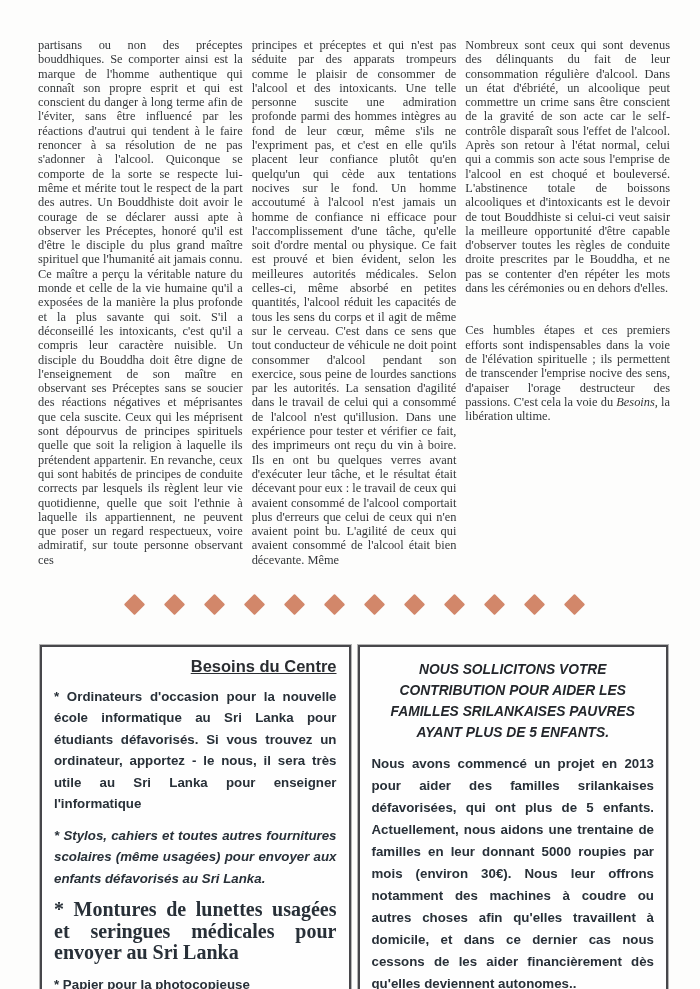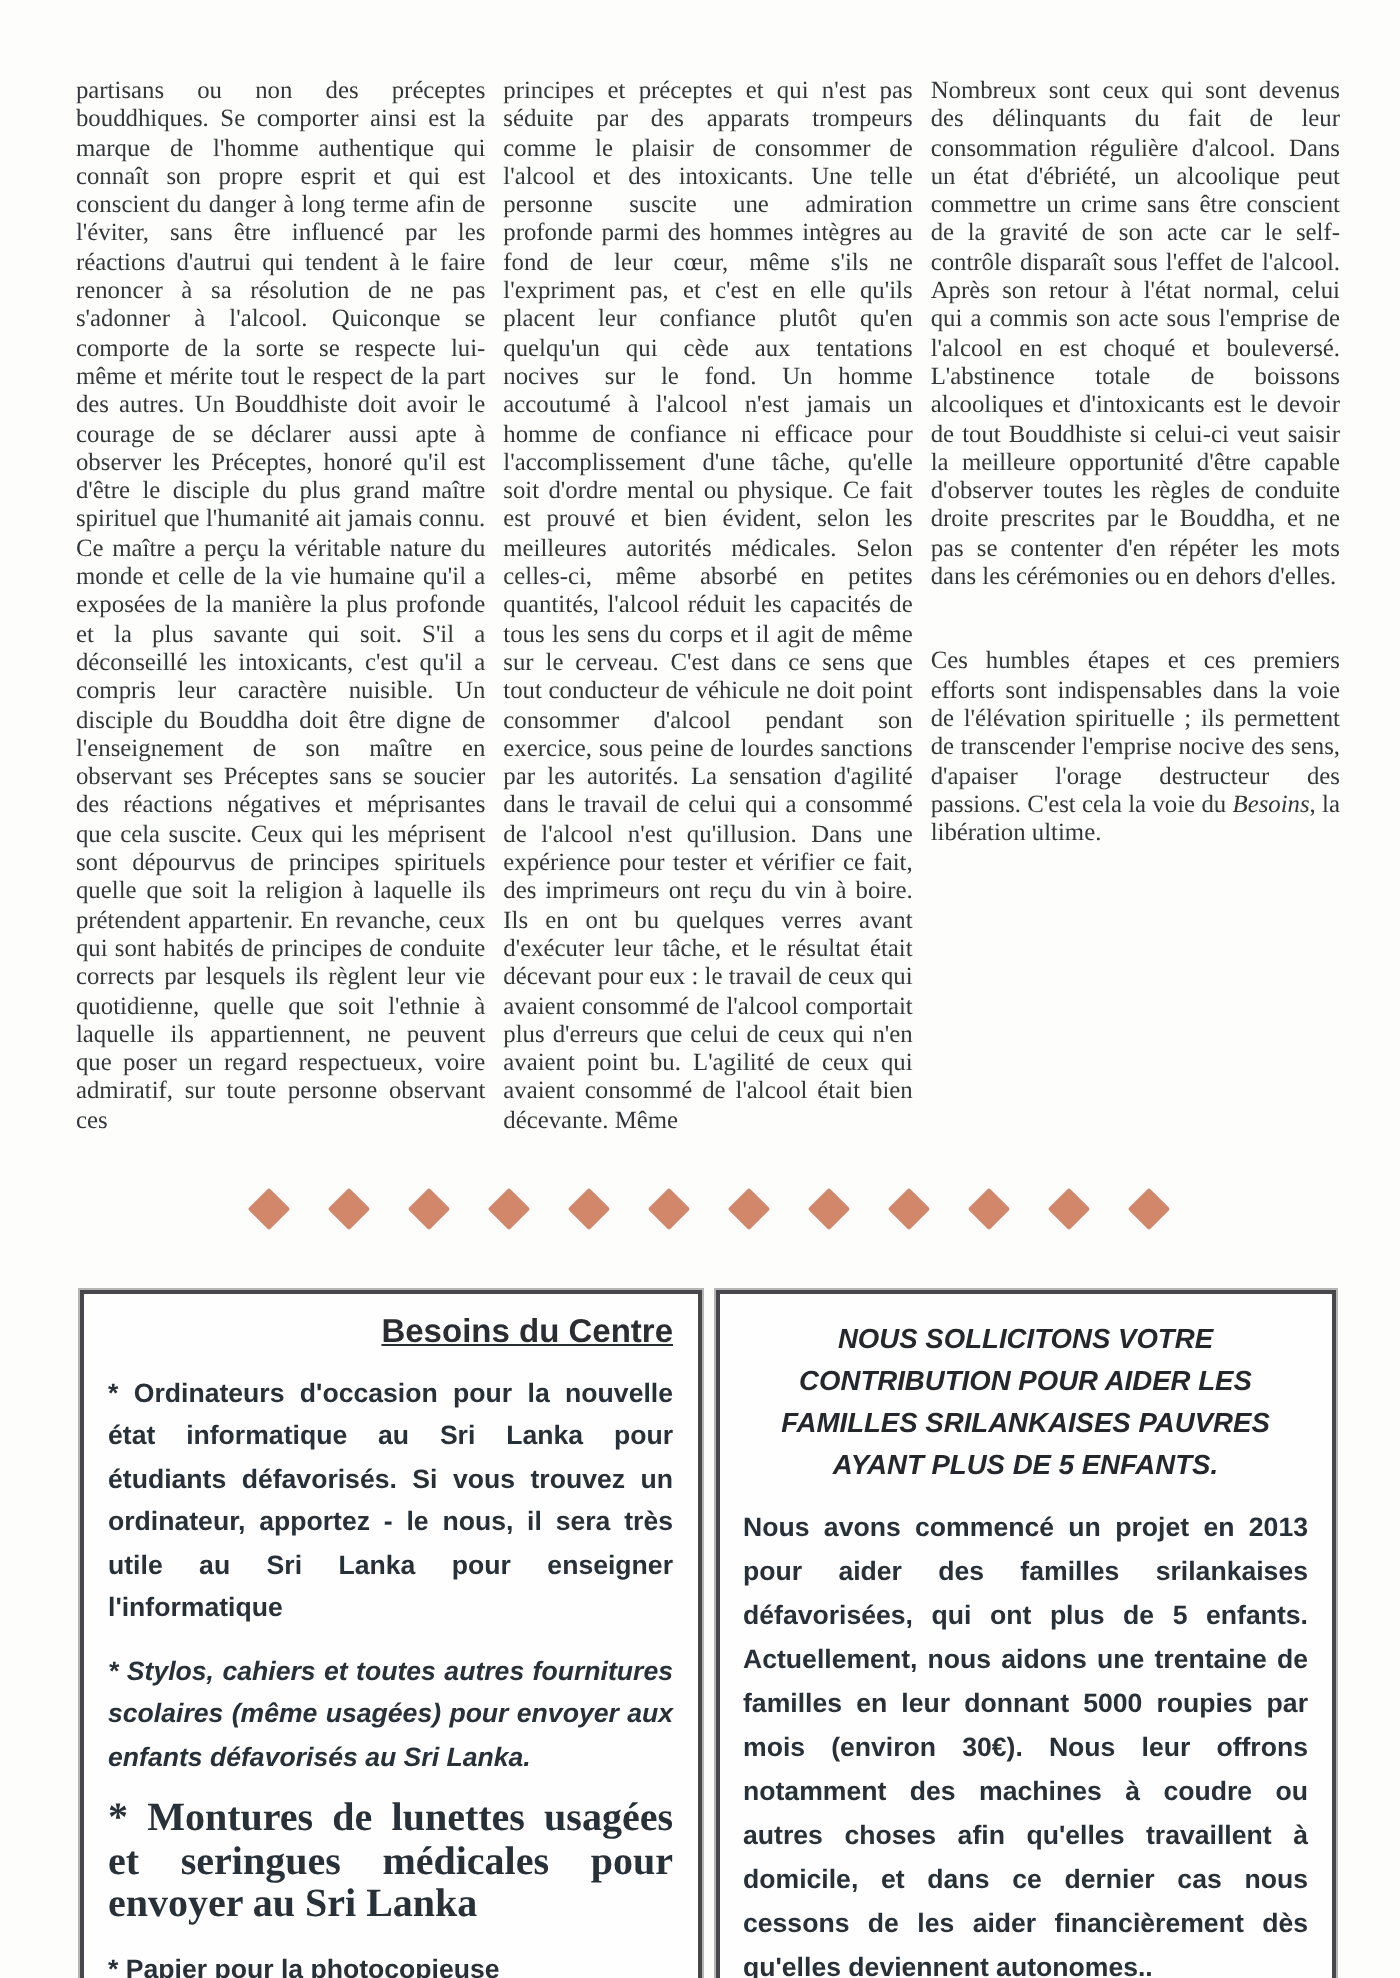--- a/index.html
+++ b/index.html
@@ -7,21 +7,21 @@
     position:relative;
     box-sizing:border-box;
     width:700px;height:989px;
     background:#fdfdfc;
     padding:38px 30px 0 38px;
     font-family:"Liberation Serif", serif;
     color:#34373a;
     overflow:hidden;
   }
   
-  .columns{display:flex;gap:9px;justify-content:flex-end;}
+  .columns{display:flex;gap:9px;}
   .col{
     flex:1;
     text-align:justify;
     font-size:12.4px;
     line-height:14.3px;
     color:#34373a;
     hyphens:auto;
   }
   .col p{margin:0;}
   .col p + p{margin-top:28px;}
@@ -123,21 +123,21 @@
     <span class="diamond"></span>
     <span class="diamond"></span>
     <span class="diamond"></span>
     <span class="diamond"></span>
     <span class="diamond"></span>
   </div>
 
   <div class="boxes">
     <div class="box">
       <div class="box-title-left">Besoins du Centre</div>
-      <p class="item">* Ordinateurs d'occasion pour la nouvelle état informatique au Sri Lanka pour étudiants défavorisés. Si vous trouvez un ordinateur, apportez - le nous, il sera  très utile  au Sri Lanka pour  enseigner l'informatique</p>
+      <p class="item">* Ordinateurs d'occasion pour la nouvelle école informatique au Sri Lanka pour étudiants défavorisés. Si vous trouvez un ordinateur, apportez - le nous, il sera  très utile  au Sri Lanka pour  enseigner l'informatique</p>
       <p class="item italic">* Stylos, cahiers et toutes autres     fournitures scolaires (même usagées) pour envoyer aux enfants défavorisés au Sri Lanka.</p>
       <p class="item serif">* Montures de lunettes usagées et seringues médicales pour   envoyer  au Sri Lanka</p>
       <p class="item">* Papier pour la photocopieuse</p>
     </div>
     <div class="box">
       <div class="box-title-right">NOUS SOLLICITONS VOTRE CONTRIBUTION POUR AIDER LES FAMILLES SRILANKAISES PAUVRES AYANT PLUS DE 5 ENFANTS.</div>
       <p class="box-body">Nous avons commencé un projet en 2013 pour aider des familles srilankaises défavorisées, qui ont plus  de 5 enfants. Actuellement, nous aidons une trentaine de familles en leur donnant 5000 roupies par mois (environ 30€). Nous leur offrons notamment des machines à coudre ou autres choses afin qu'elles travaillent à domicile, et dans ce dernier cas nous cessons de les aider financièrement dès qu'elles      deviennent autonomes..</p>
     </div>
   </div>
 

